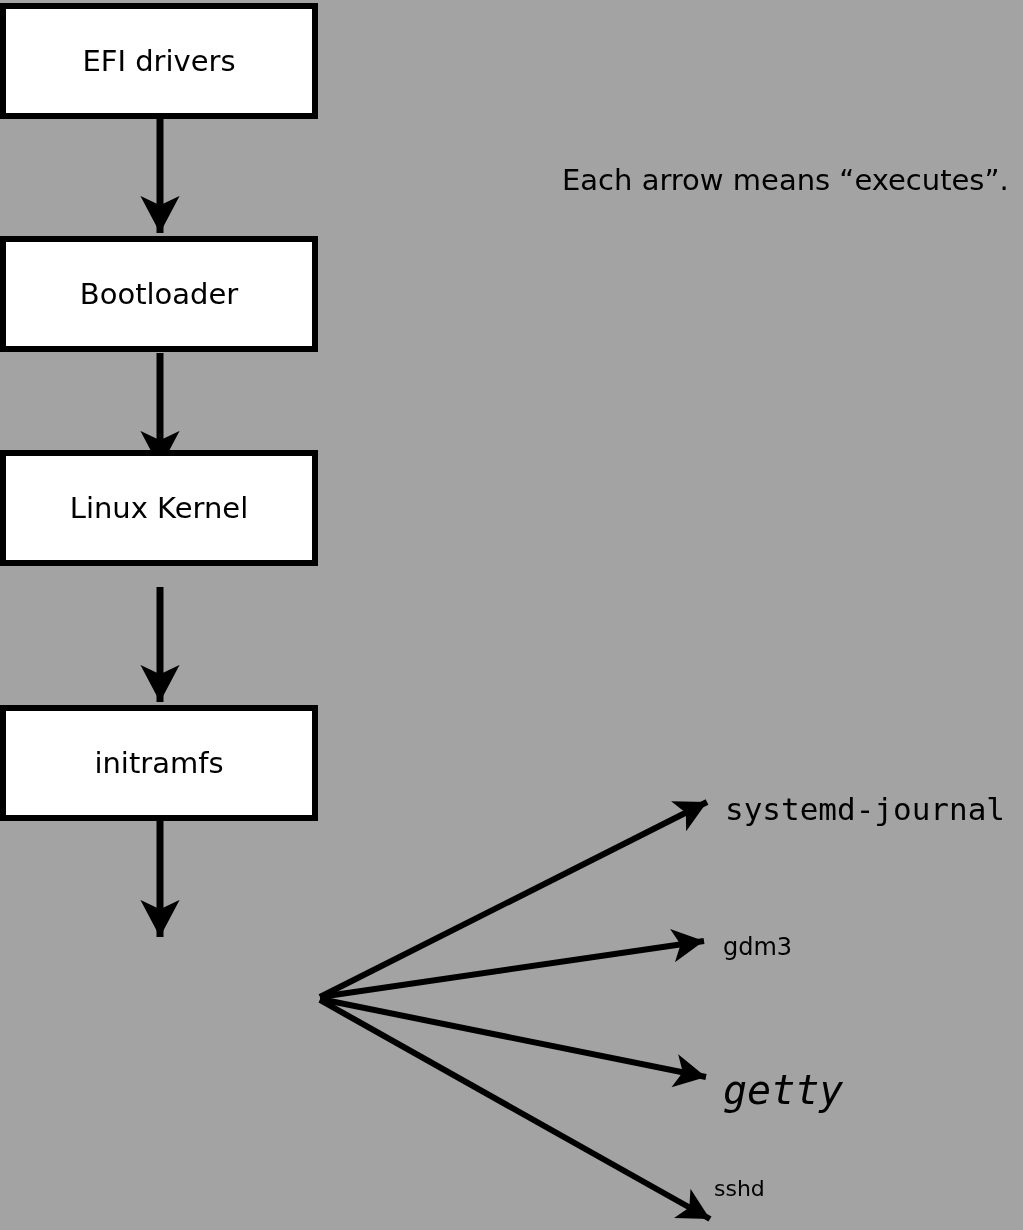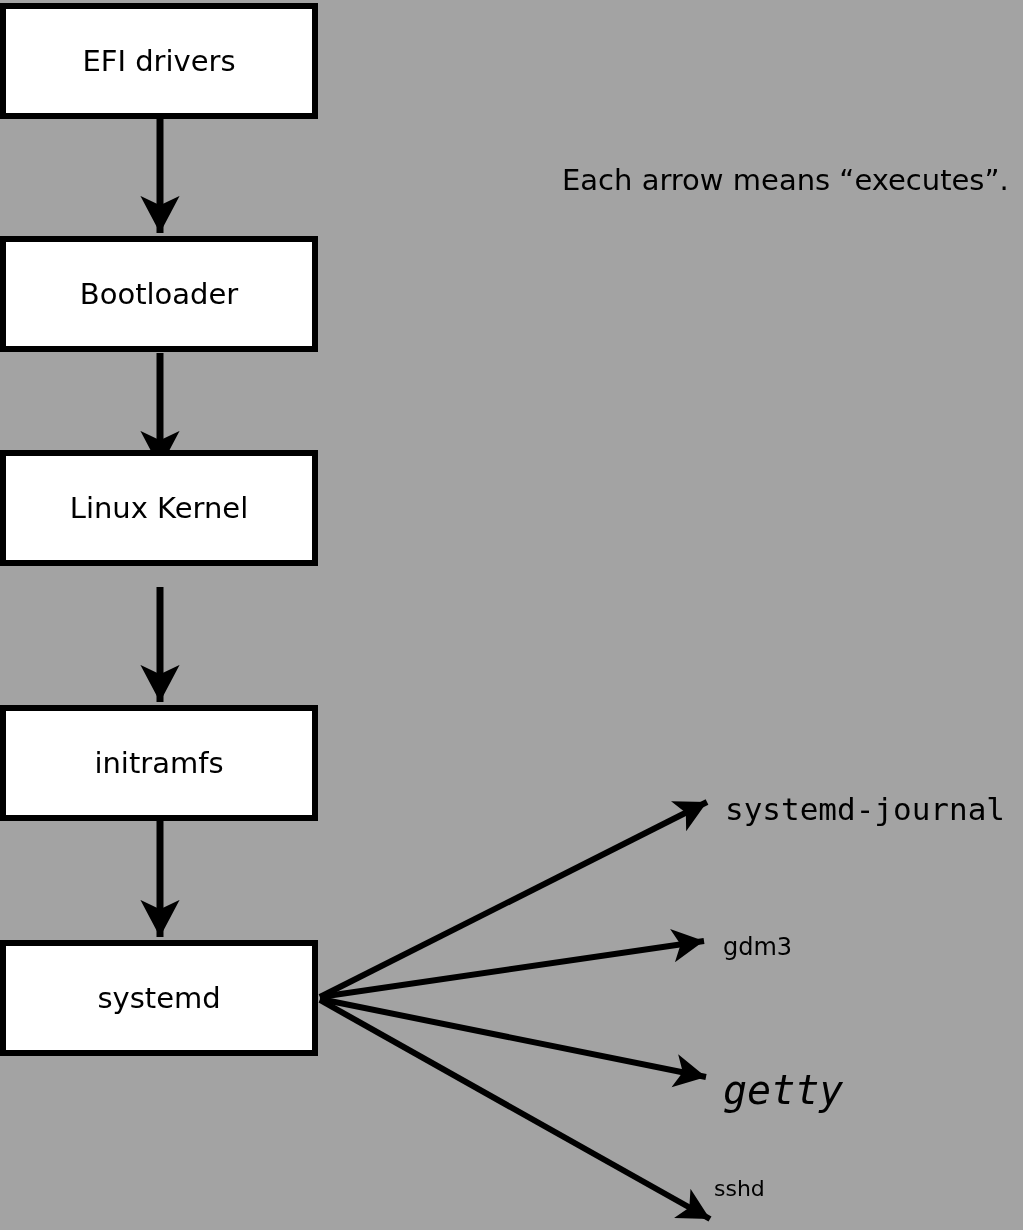--- a/index.html
+++ b/index.html
@@ -106,23 +106,20 @@
   </div>
 
   <div id="box-kernel" class="node-box">
     <span>Linux Kernel</span>
   </div>
 
   <div id="box-initramfs" class="node-box">
     <span>initramfs</span>
   </div>
 
-  <div id="box-systemd" class="node-box">
-    <span>systemd</span>
-  </div>
 
   <div id="note-text">Each arrow means “executes”.</div>
 
   <div id="label-systemd-journal" class="child-label mono">systemd-journal</div>
   <div id="label-gdm3" class="child-label sans">gdm3</div>
   <div id="label-getty" class="child-label mono">getty</div>
   <div id="label-sshd" class="child-label sans">sshd</div>
 
 </div>
 

